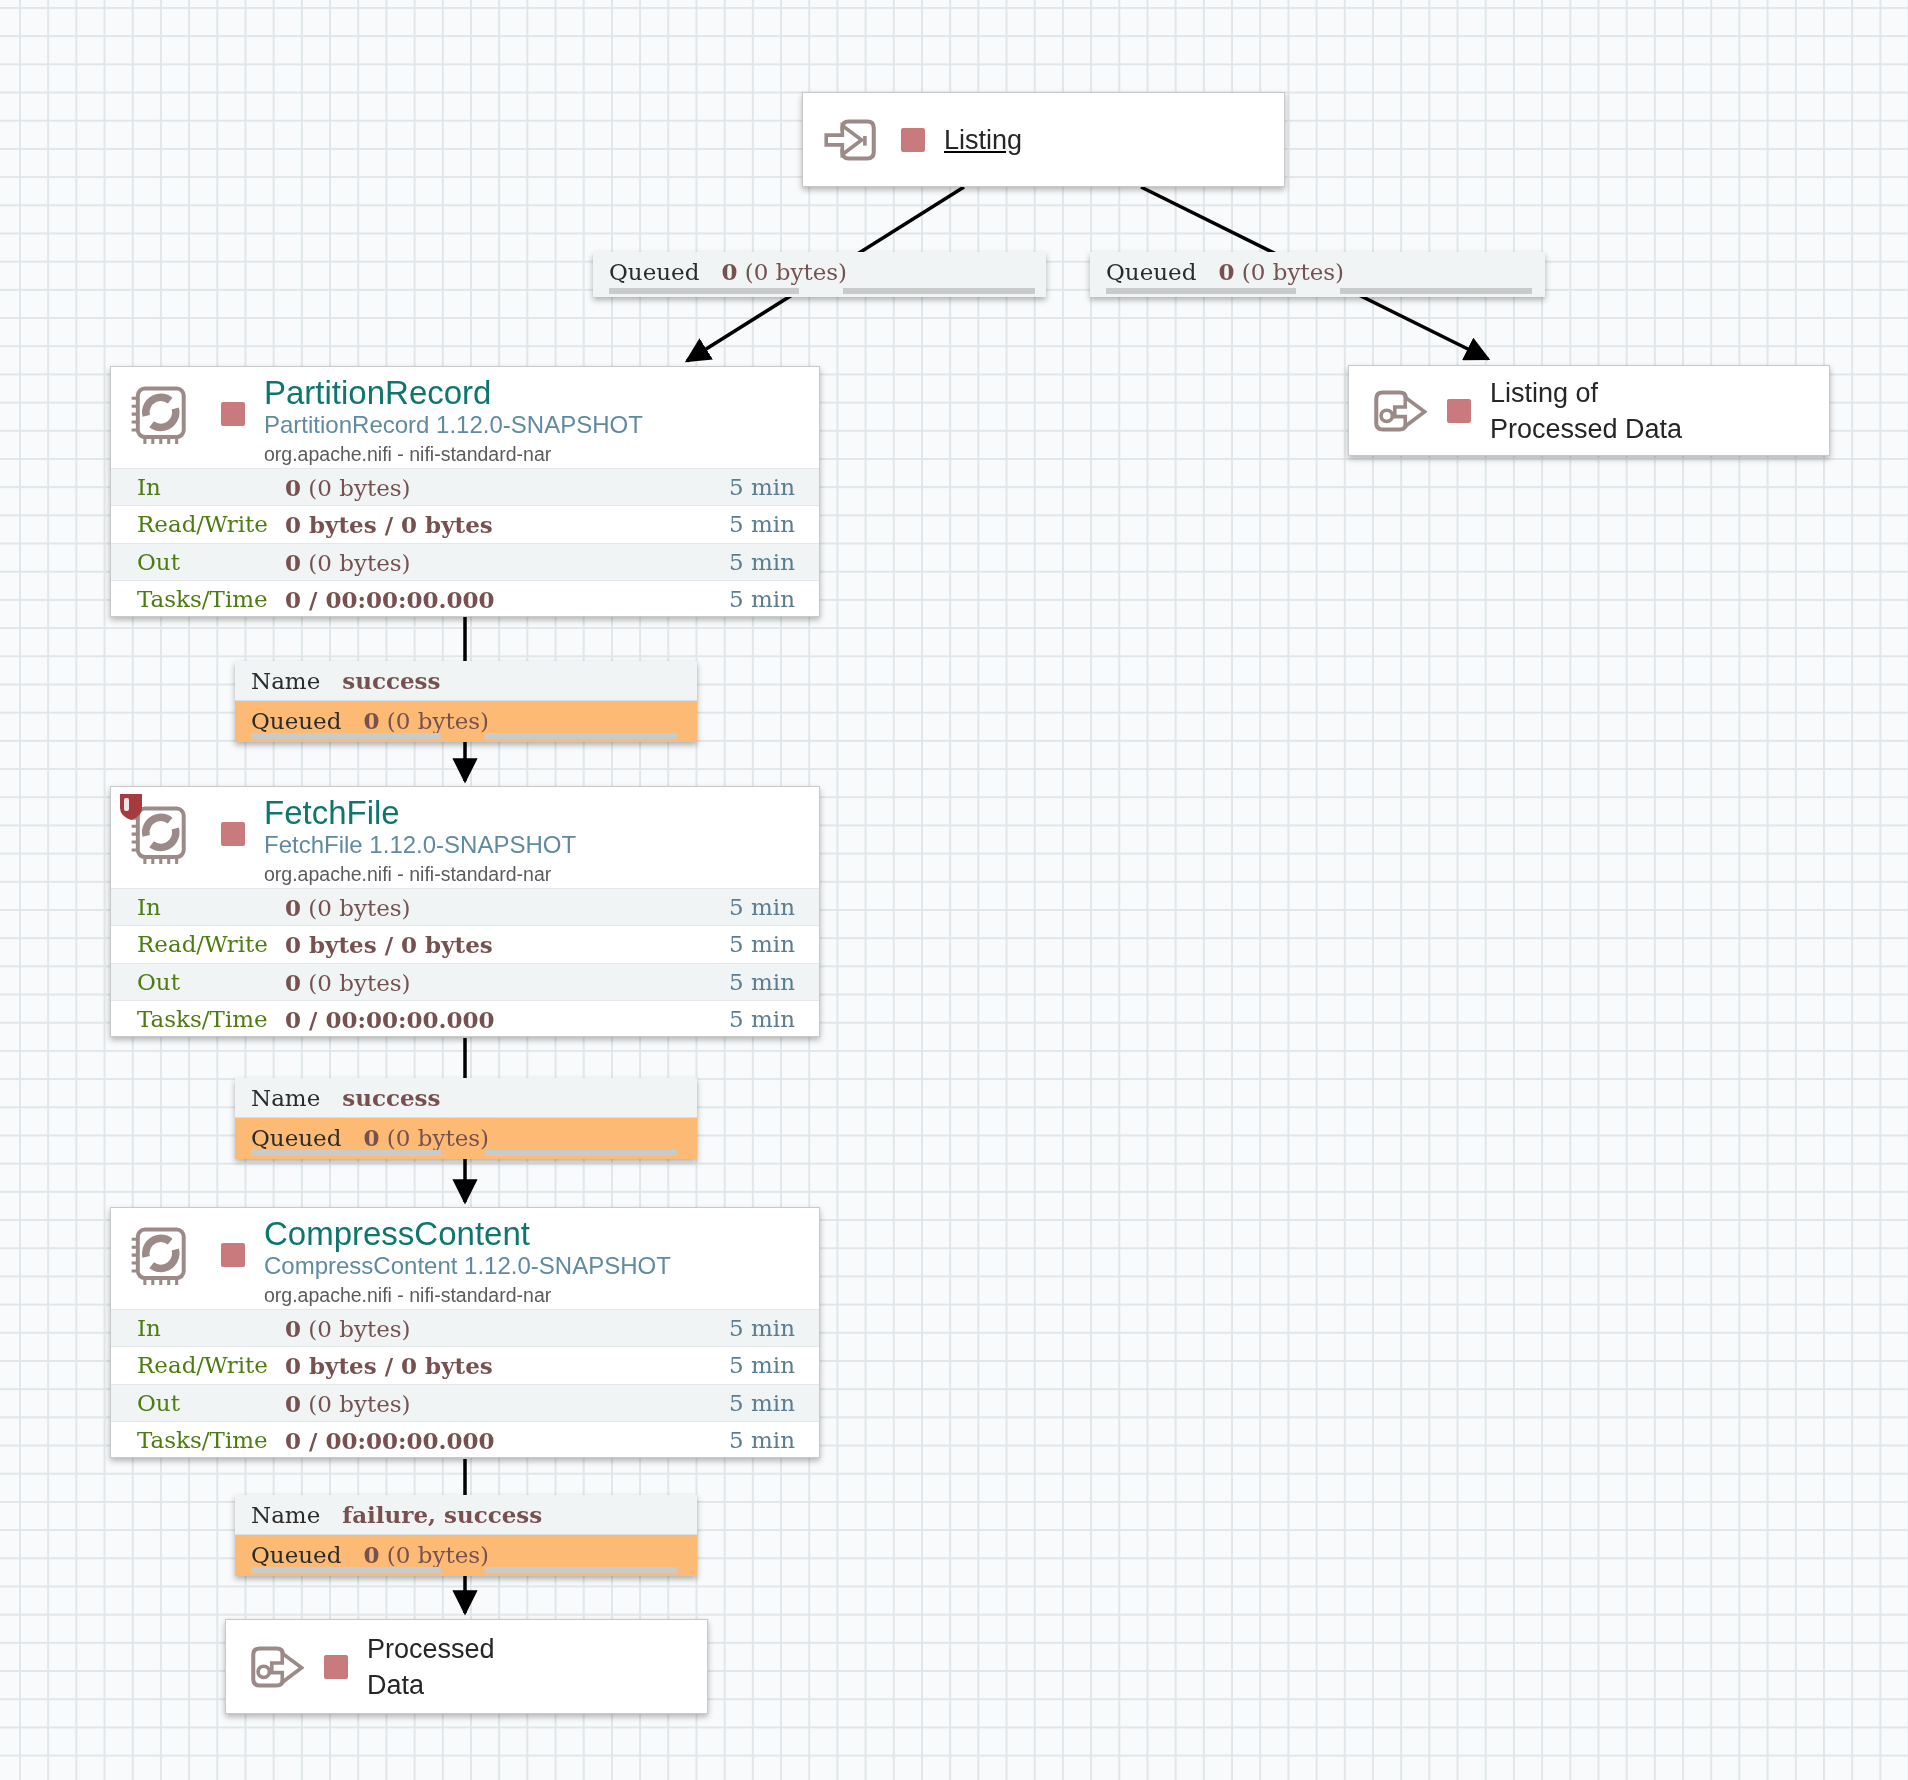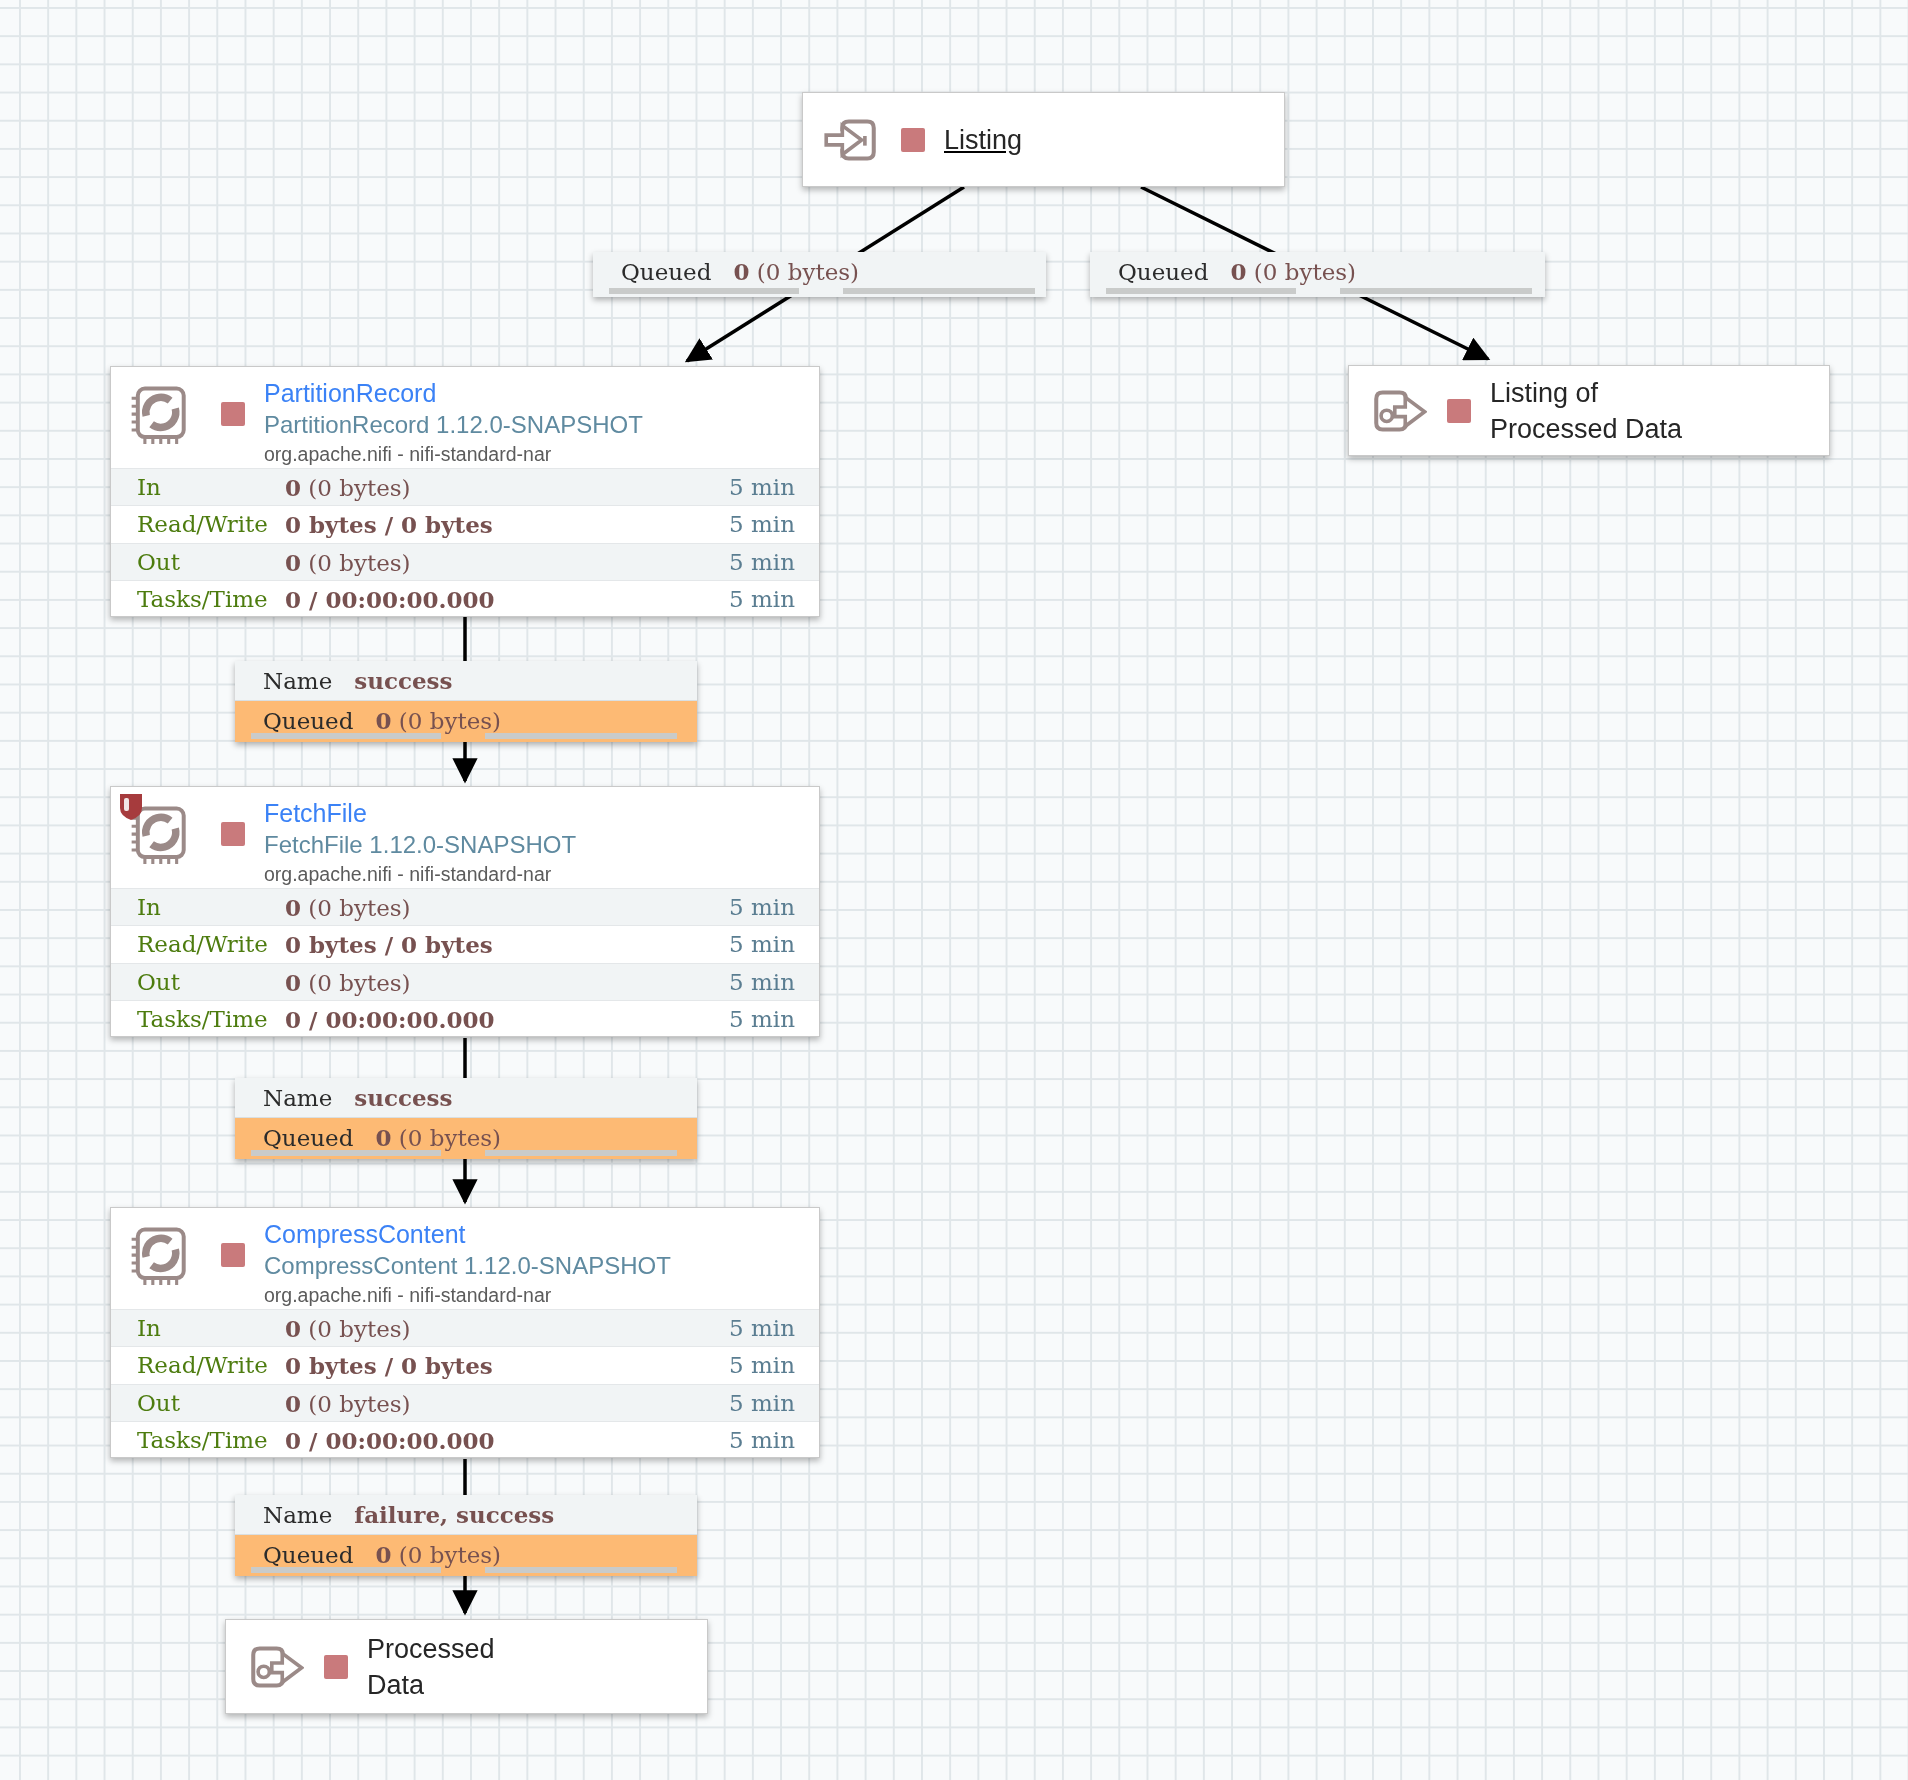--- a/index.html
+++ b/index.html
@@ -22,36 +22,36 @@
   .port .picon{flex:0 0 auto;width:58px;height:52px;margin-right:20px;}
   .status-square{flex:0 0 auto;width:24px;height:24px;background:#c97a7c;border-radius:2px;margin-right:19px;}
   .port-label{font-size:27px;color:#262626;line-height:36px;white-space:nowrap;}
 
   
   .proc-header{position:relative;height:101px;}
   .proc-icon{position:absolute;left:18px;top:13px;width:60px;height:70px;}
   .proc-shield{position:absolute;left:8px;top:6px;width:24px;height:28px;}
   .proc-square{position:absolute;left:110px;top:35px;width:24px;height:24px;background:#c97a7c;border-radius:2px;}
   .proc-titles{position:absolute;left:153px;top:11px;}
-  .proc-name{font-size:25px;color:#3b82f6;line-height:30px;}
+  .proc-name{font-size:33px;color:#0f766e;line-height:30px;}
   .proc-type{font-size:24px;color:#5f8aa0;line-height:29px;margin-top:2px;}
   .proc-bundle{font-size:19.5px;color:#5b5b5b;line-height:24px;margin-top:3px;}
 
   .stat-row{position:relative;height:37.4px;border-top:1px solid #e4e7e9;
     font-family:"DejaVu Serif",serif;font-size:23px;line-height:37px;box-sizing:border-box;}
   .stat-row.alt{background:#f1f4f5;}
   .stat-label{position:absolute;left:8px;color:#4d7c0f;margin-left:18px;}
   .stat-value{position:absolute;left:174px;color:#775150;}
   .stat-value b{font-weight:bold;}
   .stat-time{position:absolute;right:24px;color:#5a7d91;}
 
   
   .lbl-row{position:relative;height:40px;font-family:"DejaVu Serif",serif;font-size:23px;line-height:39px;white-space:nowrap;box-sizing:border-box;}
   .lbl-row.gray{background:#f1f4f5;border-bottom:1px solid #d9dfe2;}
-  .lbl-text{padding-left:28px;color:#2b2b2b;}
+  .lbl-text{padding-left:16px;color:#2b2b2b;}
   .lbl-bold{color:#775150;font-weight:bold;margin-left:22px;}
   .lbl-rest{color:#775150;}
   .bars{position:absolute;left:0;right:0;bottom:3px;height:6px;}
   .bar{position:absolute;height:6px;background:#c9cbca;}
   .bar.b1{left:16px;width:190px;}
   .bar.b2{left:250px;width:192px;}
 </style>
 </head>
 <body>
 

